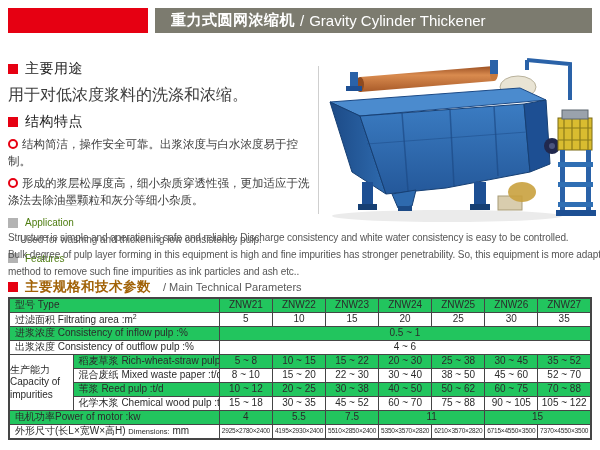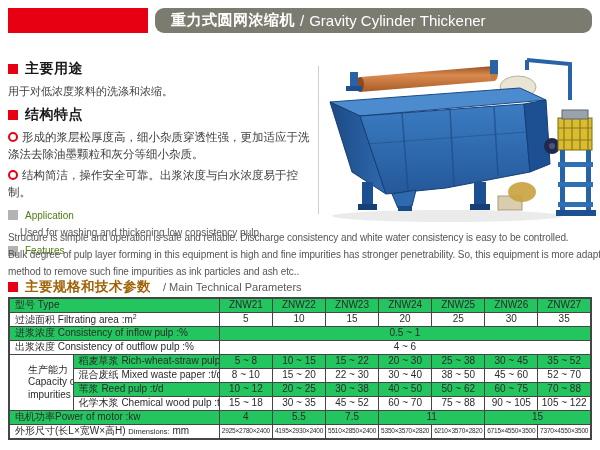--- a/index.html
+++ b/index.html
@@ -7,33 +7,33 @@
     width:600px;height:450px;position:relative;overflow:hidden;
     background:#ffffff;
     font-family:"Liberation Sans","DejaVu Sans",sans-serif;
     color:#3d3d3d;
   }
   
   .hdr-red{position:absolute;left:8px;top:8px;width:140px;height:25px;background:#e60012}
   .hdr-bar{
     position:absolute;left:155px;top:8px;width:437px;height:25px;background:#7c7b6f;
     display:flex;align-items:center;padding-left:16px;box-sizing:border-box;
-    color:#fff;font-size:15px;white-space:nowrap;border-radius:9px;
+    color:#fff;font-size:15px;white-space:nowrap;
   }
   .hdr-bar .zh{font-weight:bold;letter-spacing:.5px}
   .hdr-bar .sep{margin:0 5px}
   
   .left-col{position:absolute;left:8px;top:60px;width:308px}
   .sec-h{display:flex;align-items:center;margin:0 0 5px 0}
-  .sec-h .txt-zh{font-size:14px;font-weight:bold;color:#1a1a1a;letter-spacing:.5px}
+  .sec-h .txt-zh{font-size:14px;font-weight:normal;color:#1a1a1a;letter-spacing:.5px}
   .sec-h .txt-en{font-size:10px;color:#4d7c0f}
   .sq{display:inline-block;width:10px;height:10px;margin-right:7px;flex:0 0 auto}
   .sq.red{background:#e60012}
   .sq.gray{background:#b3b3b3}
-  .zh-body{font-size:11px;color:#3d3d3d;line-height:1.5;margin:0 0 6px 0}
+  .zh-body{font-size:16px;color:#3d3d3d;line-height:1.5;margin:0 0 6px 0}
   .li{font-size:11.5px;color:#3d3d3d;line-height:1.5;margin:0 0 4px 0}
   .ring{
     display:inline-block;width:6px;height:6px;border:2px solid #e60012;border-radius:50%;
     margin-right:4px;vertical-align:-1px
   }
   .en-body{font-size:10px;color:#595959;line-height:1.45;margin:0 0 5px 12px}
   
   .divider{position:absolute;left:318px;top:66px;width:1px;height:148px;background:#cfcfcf}
   .machine{position:absolute;left:322px;top:54px;width:274px;height:174px}
   
@@ -49,21 +49,21 @@
     border-collapse:collapse;table-layout:fixed;
     font-size:10px;color:#2b2b2b;
   }
   table.spec td{
     border:1px solid #454545;height:13px;padding:0 3px;
     text-align:center;overflow:hidden;white-space:nowrap;line-height:1.05;
   }
   table.spec td.lbl{text-align:left;padding-left:5px}
   table.spec tr.g td{background:#22c55e}
   table.spec tr.w td{background:#ffffff}
-  table.spec td.cap{background:#ffffff !important;text-align:left;padding:0 18px;font-size:10px;line-height:1.25}
+  table.spec td.cap{background:#ffffff !important;text-align:left;padding:0 0;font-size:10px;line-height:1.25}
   table.spec td.dim{font-size:6.5px;letter-spacing:-0.2px;padding:0 1px}
   table.spec td .sm{font-size:7.5px}
   table.spec{border:2px solid #454545}
   sup{font-size:7px}
 </style>
 </head>
 <body>
 
 <div class="hdr-red"></div>
 <div class="hdr-bar">
@@ -77,22 +77,22 @@
   <div class="sec-h">
     <span class="sq red"></span>
     <span class="txt-zh">主要用途</span>
   </div>
   <p class="zh-body">用于对低浓度浆料的洗涤和浓缩。</p>
 
   <div class="sec-h">
     <span class="sq red"></span>
     <span class="txt-zh">结构特点</span>
   </div>
+  <p class="li"><span class="ring"></span><span>结构简洁，操作安全可靠。出浆浓度与白水浓度易于控制。</span></p>
   <p class="li"><span class="ring"></span><span>形成的浆层松厚度高，细小杂质穿透性强，更加适应于洗涤法去除油墨颗粒和灰分等细小杂质。</span></p>
-  <p class="li"><span class="ring"></span><span>结构简洁，操作安全可靠。出浆浓度与白水浓度易于控制。</span></p>
 
   <div class="sec-h" style="margin-top:8px">
     <span class="sq gray"></span>
     <span class="txt-en">Application</span>
   </div>
   <p class="en-body">Used for washing and thickening low consistency pulp.</p>
 
   <div class="sec-h">
     <span class="sq gray"></span>
     <span class="txt-en">Features</span>

